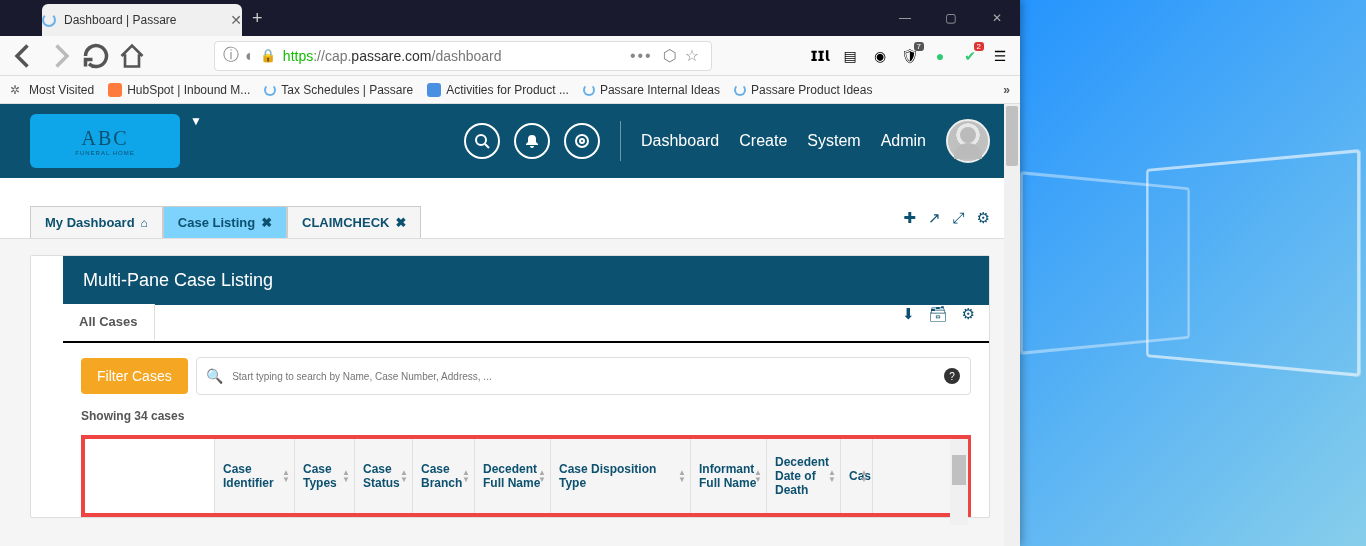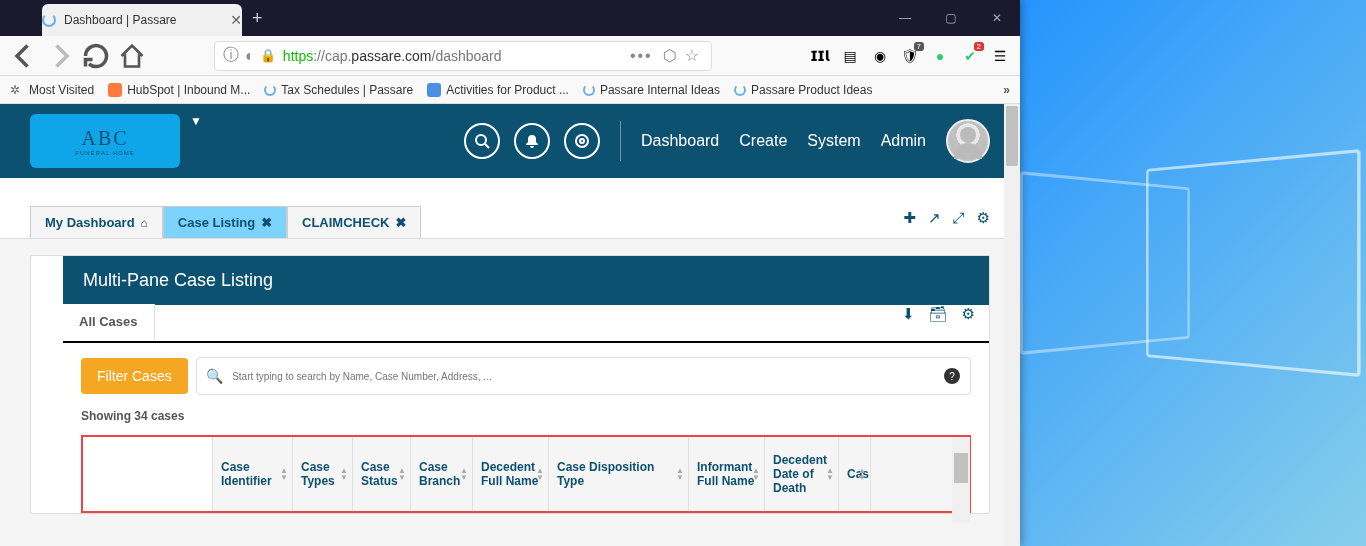--- a/index.html
+++ b/index.html
@@ -80,21 +80,21 @@
 
 .filter-row { padding: 14px 18px; display:flex; gap:8px; align-items:center;}
 .filter-btn { background:#f5a623; color:#fff; border:none; padding:10px 16px; font-size:14px; border-radius:4px; cursor:pointer; font-weight:500;}
 .search-wrap { flex:1; display:flex; align-items:center; border:1px solid #ddd; border-radius:4px; padding:0 10px; height:38px; }
 .search-wrap .sicon { color:#555; margin-right:8px; font-size:14px;}
 .search-wrap input { flex:1; border:none; outline:none; font-size:10px; color:#777; }
 .search-wrap .help { color:#333; background:#333; border-radius:50%; width:16px; height:16px; display:flex; align-items:center; justify-content:center; color:#fff; font-size:10px; cursor:pointer;}
 
 .count-row { font-size:12px; font-weight:bold; color:#555; padding: 0 18px 8px;}
 
-.table-wrap { margin: 4px 18px 0; position:relative; border:2px solid #ef4444;}
+.table-wrap { margin: 4px 18px 0; position:relative; border:4px solid #ef4444;}
 .thead { display:flex; background:#f5f5f5; }
 .th { padding: 16px 8px; font-size:12px; font-weight:bold; color:#0d5170; border-right:1px solid #e0e0e0; display:flex; align-items:center; position:relative;}
 .th .sort { position:absolute; right:4px; top:50%; transform:translateY(-50%); font-size:8px; color:#aaa; display:flex; flex-direction:column; line-height:7px;}
 .th:first-child { width:130px; border-right:1px solid #e0e0e0; background:#fff;}
 .table-scroll { position:absolute; right:-1px; top:0; width:18px; background:#f0f0f0; height:86px; }
 .ts-thumb { width:14px; height:30px; background:#c0c0c0; margin:16px auto 0; }
 
 </style>
 </head>
 <body>

